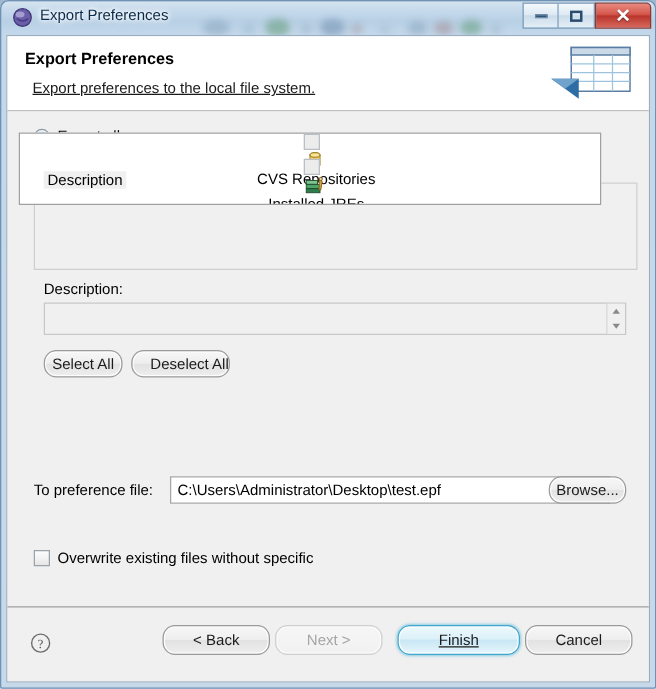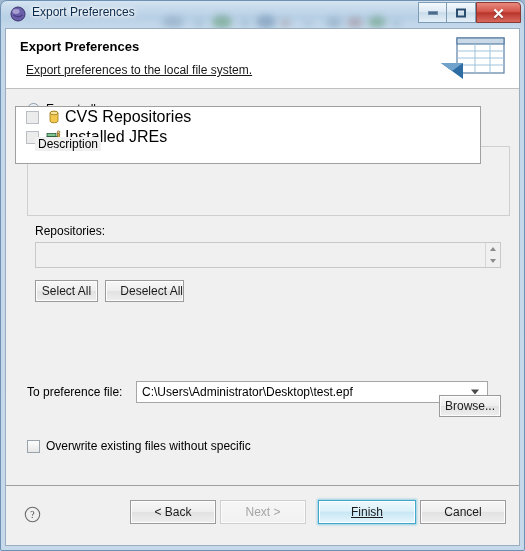--- a/index.html
+++ b/index.html
@@ -159,21 +159,21 @@
     left: 9px; top: 16px; width: 466px; height: 58px;
     background: #ffffff;
     border: 1px solid #a0a0a0;
     overflow: hidden;
   }
   .list-item {
     position: relative;
     height: 20px;
     display: flex; align-items: center;
     padding-left: 10px;
-    font-size: 16px; color: #000;
+    font-size: 12px; color: #000; flex-direction: column;
   }
   .cb {
     width: 13px; height: 13px;
     border: 1px solid #b9bfc4;
     background: #ececec;
     flex: 0 0 auto;
     margin-right: 7px;
     position: relative;
   }
   .li-icon { width: 16px; height: 16px; margin-right: 3px; flex: 0 0 auto; }
@@ -204,21 +204,21 @@
   }
   .spin-arrow.up::after { border-bottom: 4px solid #8a8a8a; }
   .spin-arrow.down::after { border-top: 4px solid #8a8a8a; }
 
   
   .btn {
     position: relative;
     font-size: 12px; color: #1b1b1b;
     background: linear-gradient(180deg,#f7f7f7 0%, #eeeeee 48%, #e2e2e2 52%, #eeeeee 100%);
     border: 1px solid #9b9b9b;
-    border-radius: 0;
+    border-radius: 10px;
     display: inline-flex; align-items: center; justify-content: center;
     box-shadow: inset 0 0 0 1px #fdfdfd;
     cursor: default;
     white-space: nowrap;
   }
   .btn.disabled {
     color: #a5a5a5;
     border-color: #cfcfcf;
     background: linear-gradient(180deg,#f6f6f6 0%, #f1f1f1 100%);
     box-shadow: inset 0 0 0 1px #fbfbfb;
@@ -247,21 +247,21 @@
   .combo-arrow {
     position: absolute; right: 4px; top: 0; bottom: 0; width: 16px;
   }
   .combo-arrow::after {
     content: ""; position: absolute; left: 50%; top: 50%;
     transform: translate(-50%,-50%);
     border-left: 4px solid transparent;
     border-right: 4px solid transparent;
     border-top: 5px solid #4a4a4a;
   }
-  .btn-browse { position: absolute; left: 433px; top: 291px; width: 62px; height: 22px; margin-top: 14px; }
+  .btn-browse { position: absolute; left: 433px; top: 291px; width: 62px; height: 22px; }
 
   
   .ow-row { position: absolute; left: 21px; top: 349px; font-size: 12px; color: #000; }
   .ow-cb {
     position: absolute; left: 0; top: 1px;
     width: 13px; height: 13px;
     border: 1px solid #9aa3ab;
     background: linear-gradient(180deg,#fdfdfd 0%, #f0f0f0 60%, #e6e6e6 100%);
   }
   .ow-label { position: absolute; left: 19px; top: 0; white-space: nowrap; }
@@ -373,21 +373,21 @@
             <rect x="1" y="11" width="11" height="3.2" fill="#2f7d4a" stroke="#1d4a2c" stroke-width=".7"></rect>
             <rect x="1" y="7.6" width="11" height="3.2" fill="#4aa566" stroke="#1d4a2c" stroke-width=".7"></rect>
             <rect x="1" y="4.4" width="9" height="3" fill="#7dc48f" stroke="#1d4a2c" stroke-width=".7"></rect>
             <path d="M11.5 3.5 L13.8 5.2 L12.6 12 L11.2 12 Z" fill="#d9a33f" stroke="#7a5a15" stroke-width=".7"></path>
             <circle cx="12.6" cy="3.2" r="1.3" fill="#f0d49a" stroke="#7a5a15" stroke-width=".7"></circle>
           </svg>
           <span>Installed JREs</span>
         </div>
       </div>
 
-      <div class="desc-label">Repositories:</div>
+      <div class="desc-label">Description:</div>
       <div class="desc-box">
         <span style="position:absolute;left:5px;top:4px;font-size:12px;color:#444;"></span>
         <div class="desc-spin">
           <div class="spin-arrow up"></div>
           <div class="spin-arrow down"></div>
         </div>
       </div>
 
       <div class="btn btn-selall">
         <span>Select All</span>

